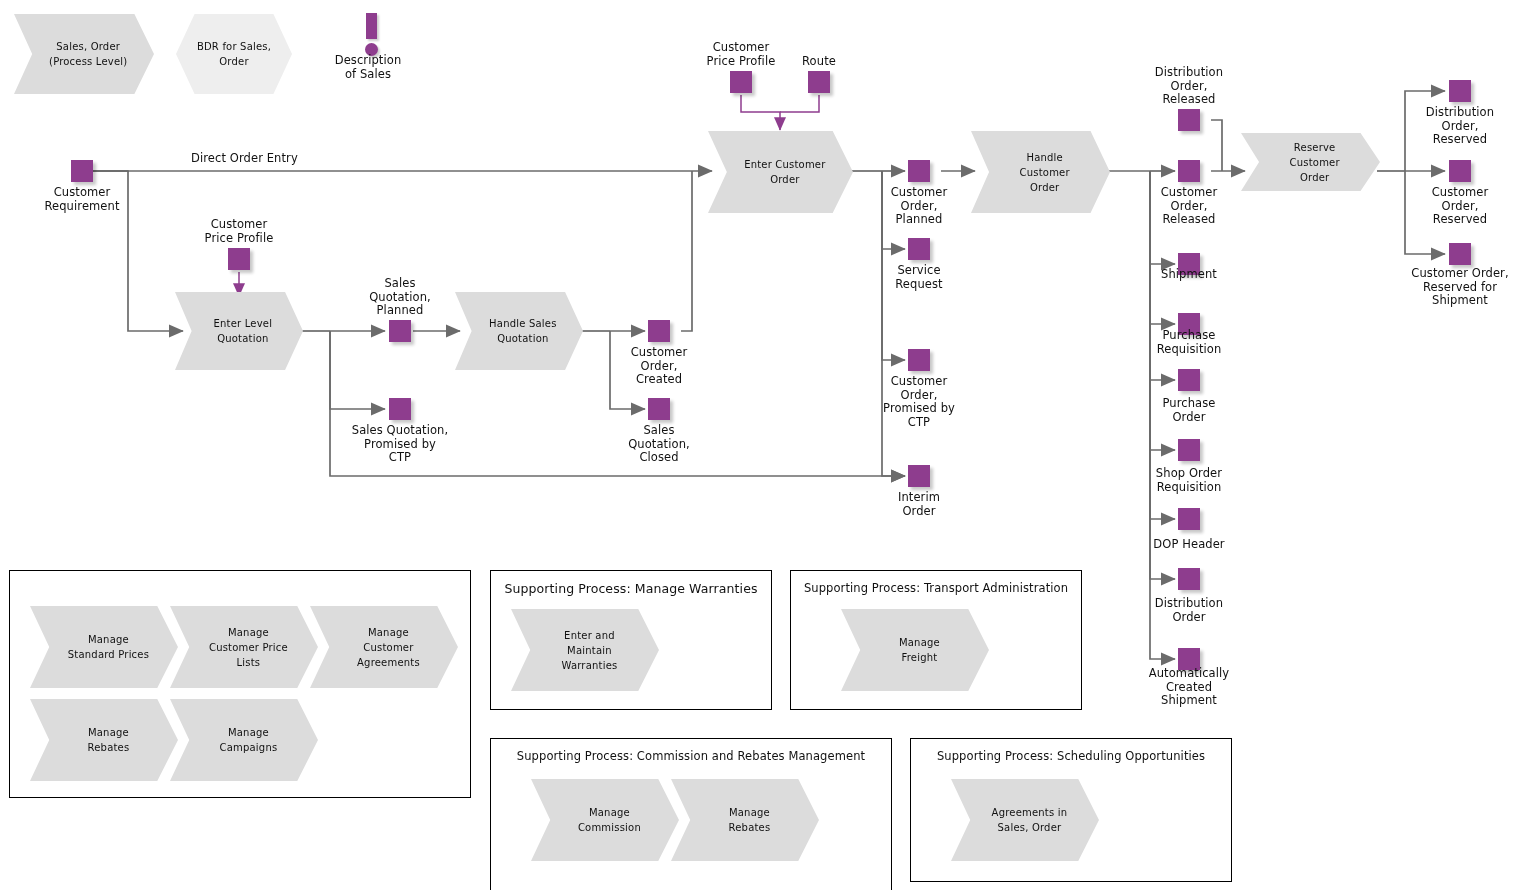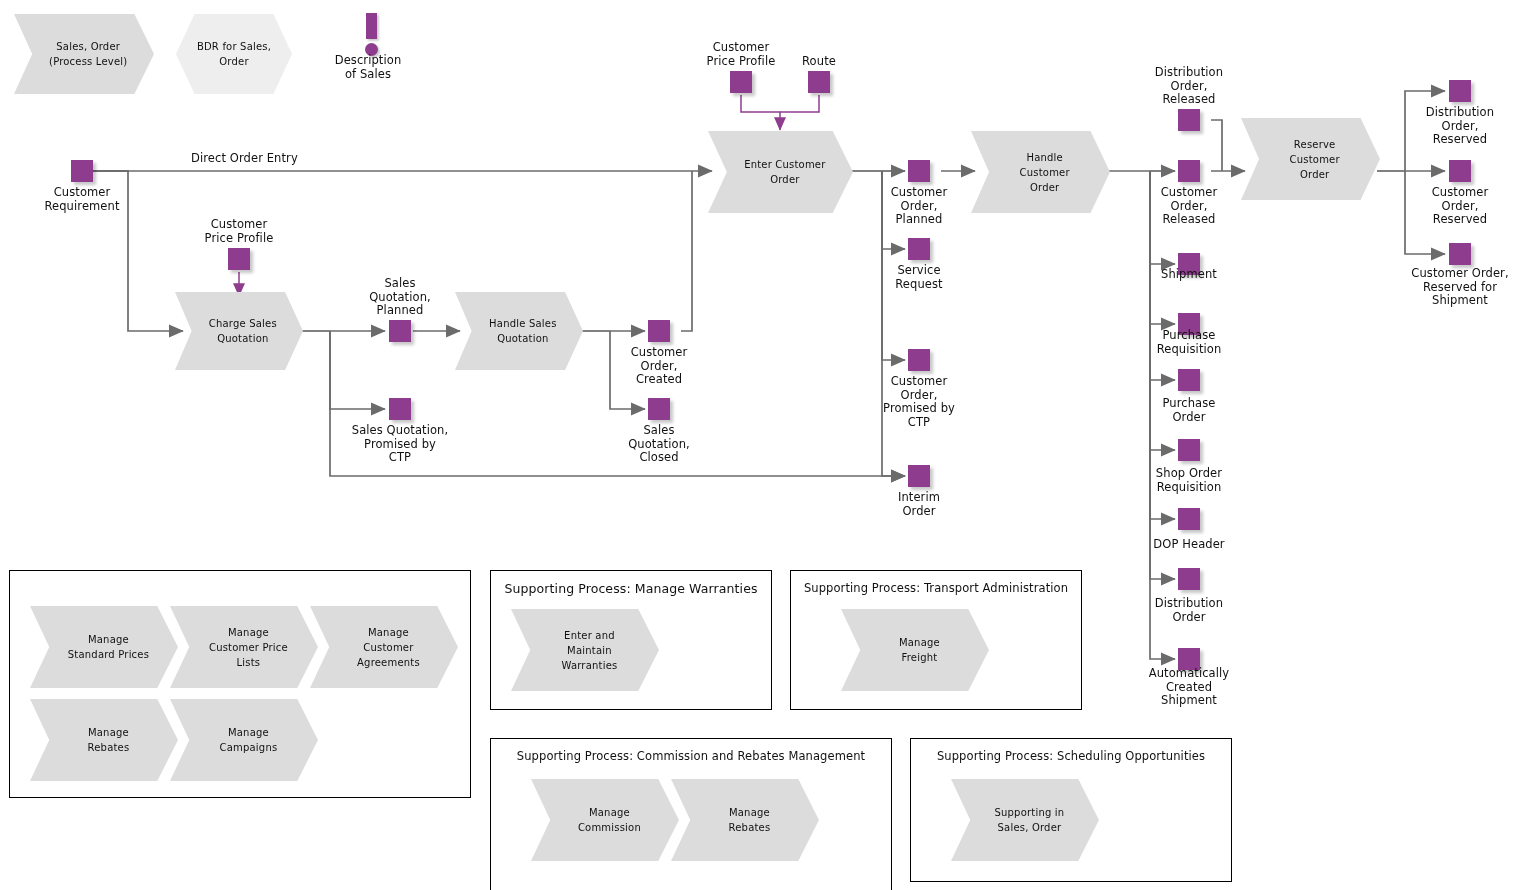--- a/index.html
+++ b/index.html
@@ -214,21 +214,21 @@
     <div class="dot"></div>
   </div>
   <div class="caption" style="left:368px;top:54px;transform:translate(-50%,0);width:120px;">Description
 of Sales</div>
 
   <div class="caption left" style="left:191px;top:152px;width:160px;text-align:left;">Direct Order Entry</div>
 
   <div class="node chev" style="left:175px;top:292px;width:128px;height:78px;">
     <div class="shadow"></div>
     <div class="body"></div>
-    <div class="shape-label">Charge Sales
+    <div class="shape-label">Enter Level
 Quotation</div>
   </div>
 
   <div class="node chev" style="left:455px;top:292px;width:128px;height:78px;">
     <div class="shadow"></div>
     <div class="body"></div>
     <div class="shape-label">Handle Sales
 Quotation</div>
   </div>
 
@@ -240,21 +240,21 @@
   </div>
 
   <div class="node chev" style="left:971px;top:131px;width:139px;height:82px;">
     <div class="shadow"></div>
     <div class="body"></div>
     <div class="shape-label">Handle
 Customer
 Order</div>
   </div>
 
-  <div class="node chev" style="left:1241px;top:118px;width:139px;height:82px;">
+  <div class="node chev" style="left:1241px;top:133px;width:139px;height:58px;">
     <div class="shadow"></div>
     <div class="body"></div>
     <div class="shape-label">Reserve
 Customer
 Order</div>
   </div>
 
   <div class="sq" style="left:71px;top:160px;"></div>
   <div class="sq-label below" style="left:82px;top:186px;width:130px;">Customer
 Requirement</div>
@@ -431,18 +431,18 @@
       <div class="shape-label">Manage
 Rebates</div>
     </div>
   </div>
 
   <div class="group" style="left:910px;top:738px;width:322px;height:144px;">
     <div class="group-title" style="font-size:11.5px;">Supporting Process: Scheduling Opportunities</div>
     <div class="node chev" style="left:40px;top:40px;width:148px;height:82px;">
       <div class="shadow"></div>
       <div class="body"></div>
-      <div class="shape-label">Supporting in
+      <div class="shape-label">Agreements in
 Sales, Order</div>
     </div>
   </div>
 
 </div>
 
 </body></html>

